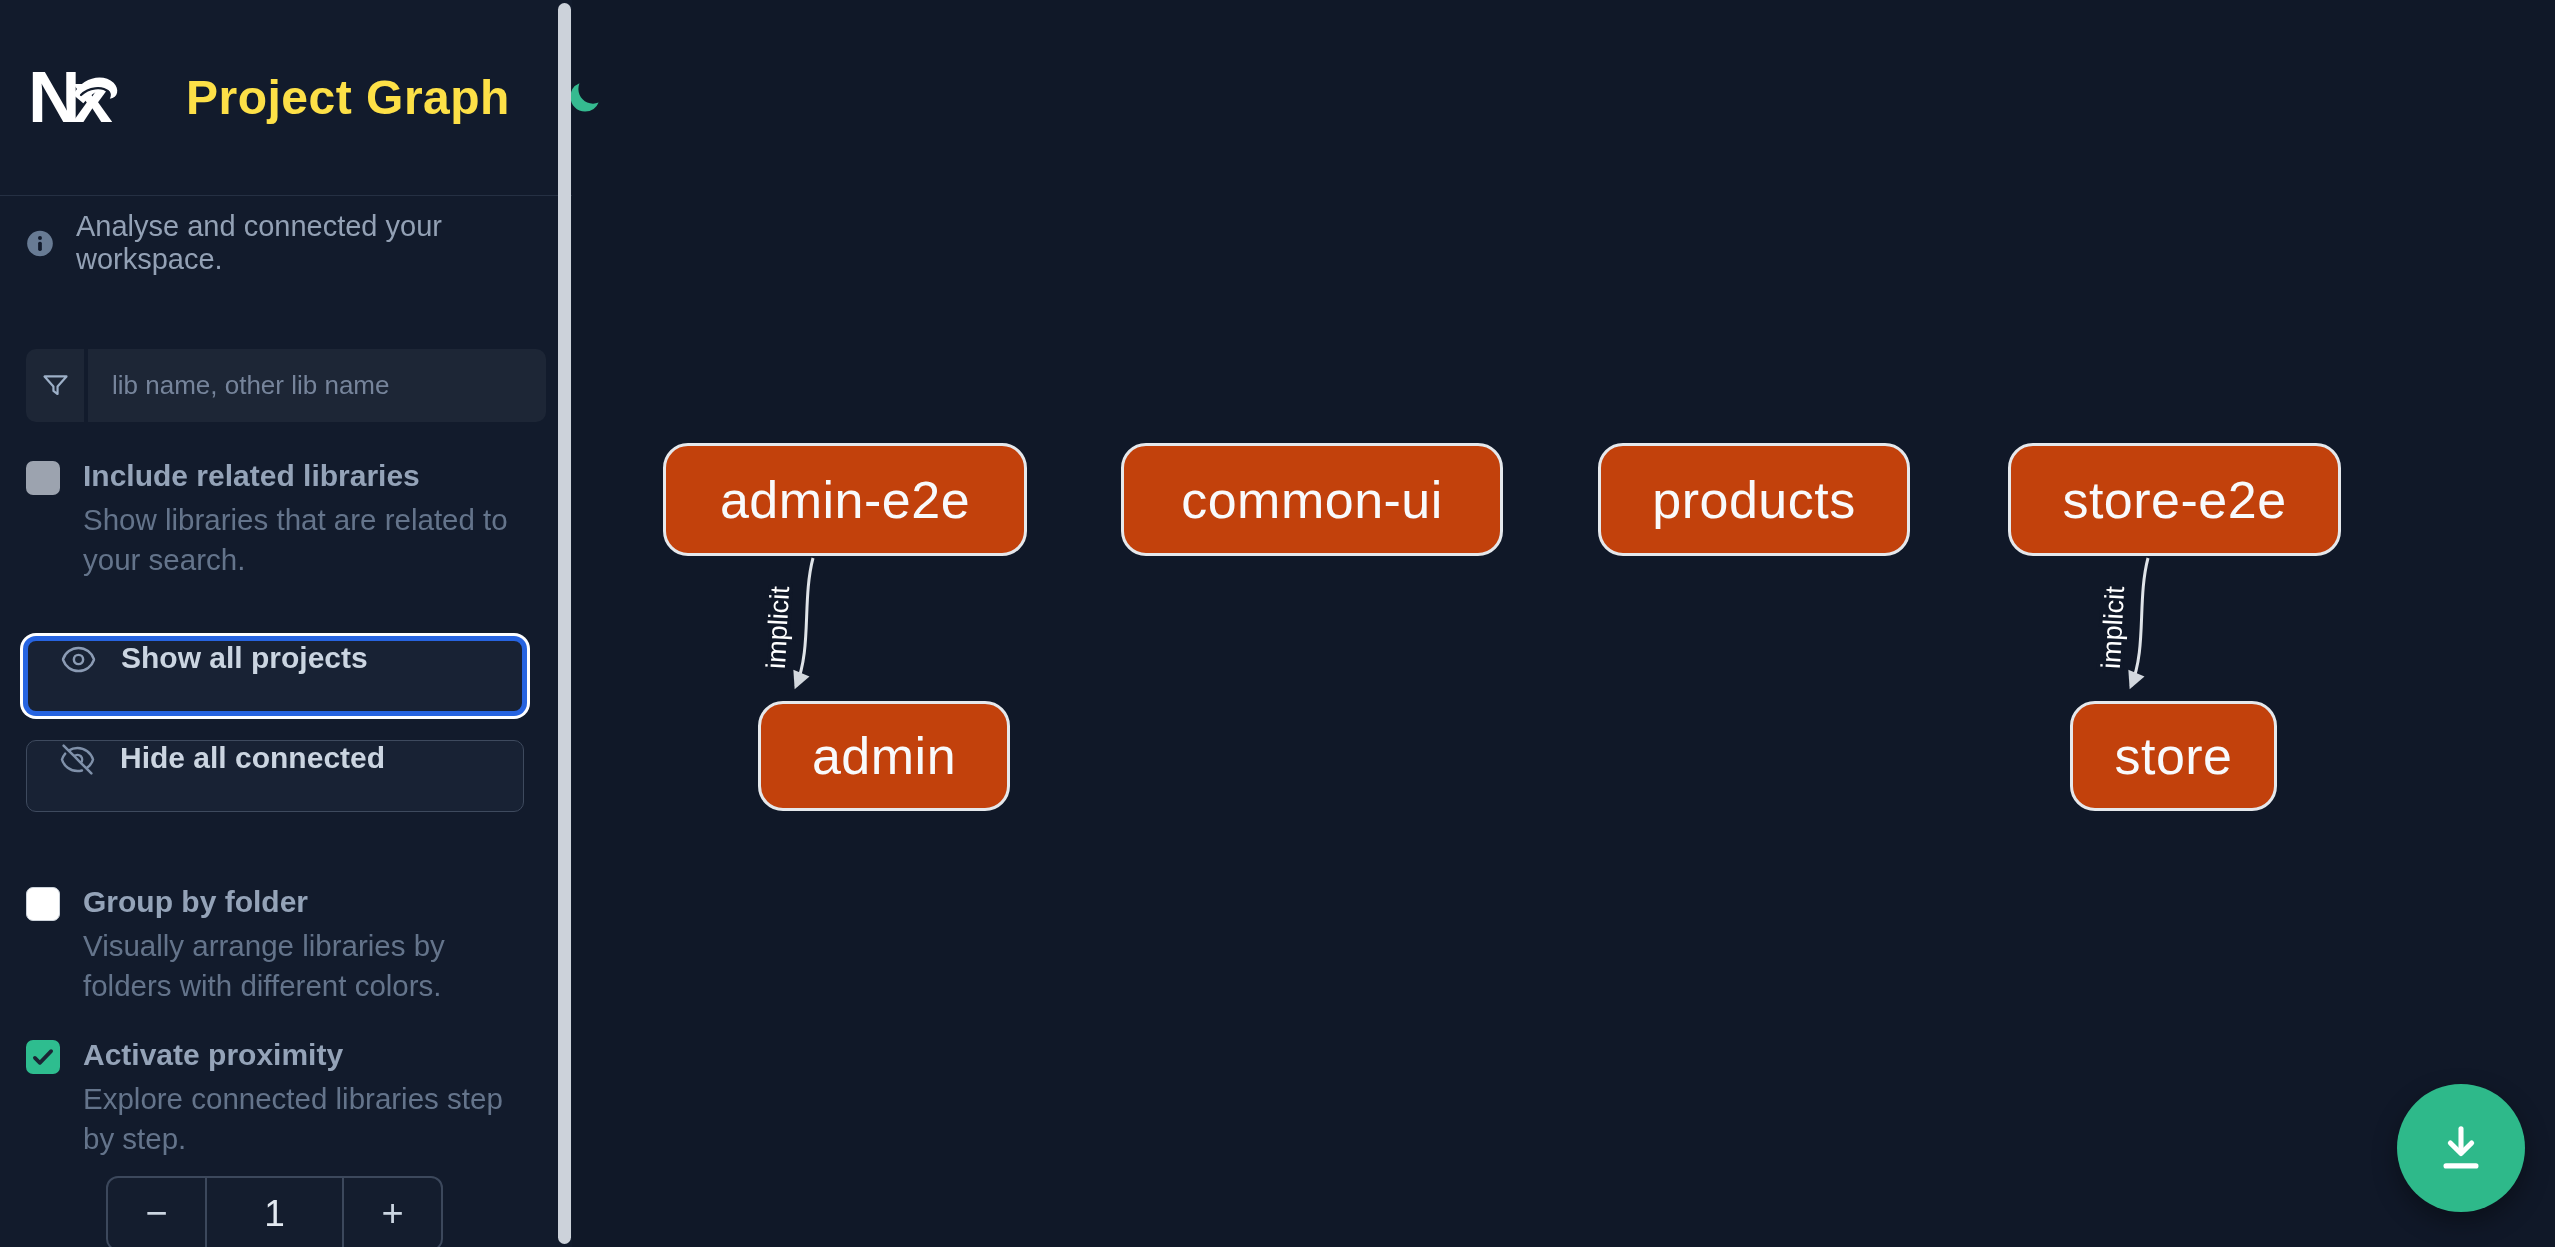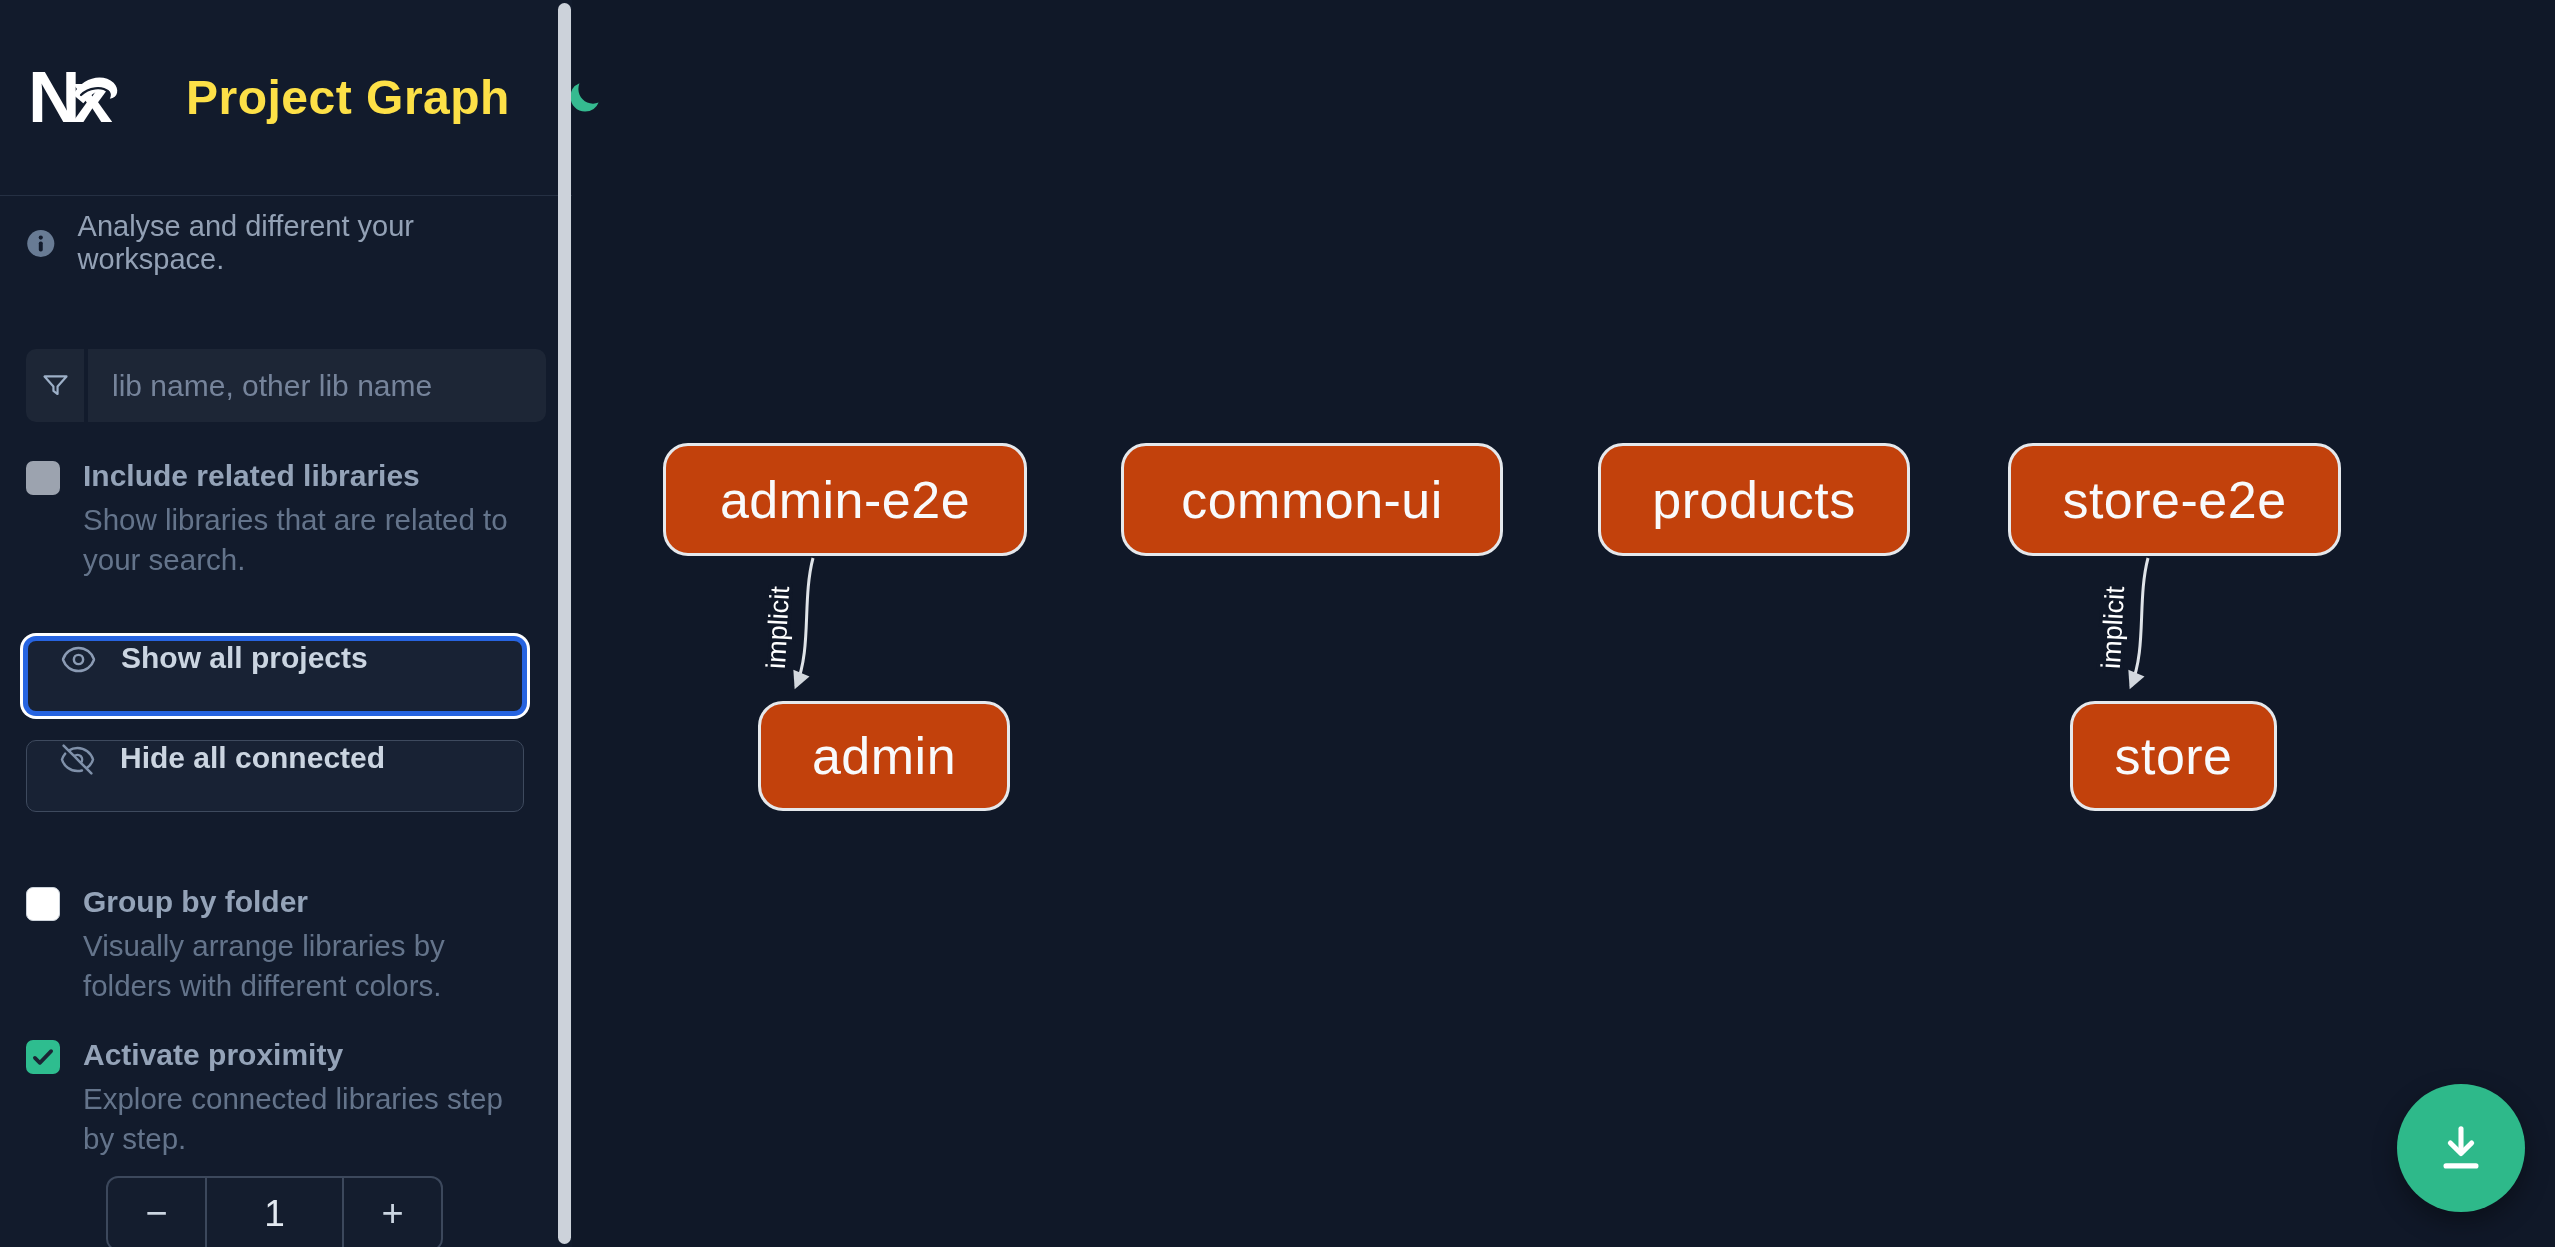--- a/index.html
+++ b/index.html
@@ -45,21 +45,21 @@
   .sb-body{position:relative;padding:0 26px;}
   .info-row{display:flex;align-items:center;margin-top:14px;}
   .info-row p{margin:0 0 0 22px;font-size:29px;color:#93a1b5;}
   .search-box{display:flex;margin-top:73px;height:73px;}
   .search-addon{
     width:58px;background:#1d2636;border-radius:10px 0 0 10px;margin-right:4px;
     display:flex;align-items:center;justify-content:center;flex:none;
   }
   .search-input{
     flex:1;background:#1d2636;border:none;border-radius:0 10px 10px 0;outline:none;
-    color:#e2e8f0;font-size:30px;padding:0 24px;font-family:"Liberation Sans",sans-serif;
+    color:#e2e8f0;font-size:26px;padding:0 24px;font-family:"Liberation Sans",sans-serif;
     min-width:0;
   }
   .search-input::placeholder{color:#76849b;}
   .opt-row{display:flex;align-items:flex-start;}
   .opt-row.first{margin-top:37px;}
   .checkbox{
     width:34px;height:34px;border-radius:7px;flex:none;margin-top:2px;cursor:pointer;
     display:flex;align-items:center;justify-content:center;box-sizing:border-box;
   }
   .cb-disabled{background:#9ca3af;}
@@ -144,21 +144,21 @@
     </button>
   </div>
 
   <div class="sb-body">
     <div class="info-row">
       <svg class="icon" width="31" height="31" viewBox="0 0 24 24">
         <circle cx="12" cy="12" r="11" fill="#687b94"></circle>
         <circle cx="12" cy="7.2" r="1.7" fill="#121b2c"></circle>
         <rect x="10.4" y="10.4" width="3.2" height="8" rx="1.4" fill="#121b2c"></rect>
       </svg>
-      <p>Analyse and different your workspace.</p>
+      <p>Analyse and connected your workspace.</p>
     </div>
 
     <div class="search-box">
       <span class="search-addon">
         <svg class="icon" width="31" height="31" viewBox="0 0 24 24" fill="none" stroke="#9db0c8" stroke-width="1.7" stroke-linejoin="round">
           <path d="M3.5 5 H20.5 L13.6 12.8 V18.6 L10.4 16.2 V12.8 Z"></path>
         </svg>
       </span>
       <input class="search-input" type="text" placeholder="lib name, other lib name" style="">
     </div>

